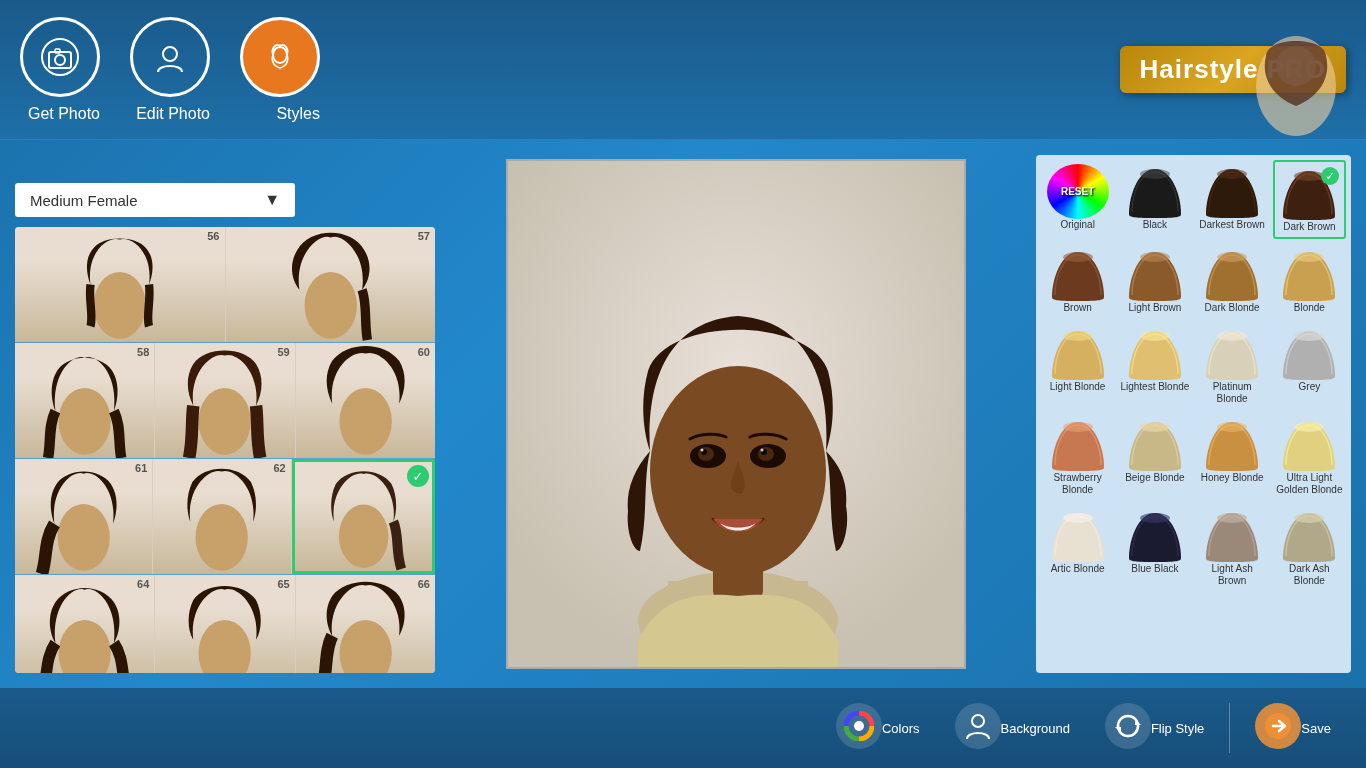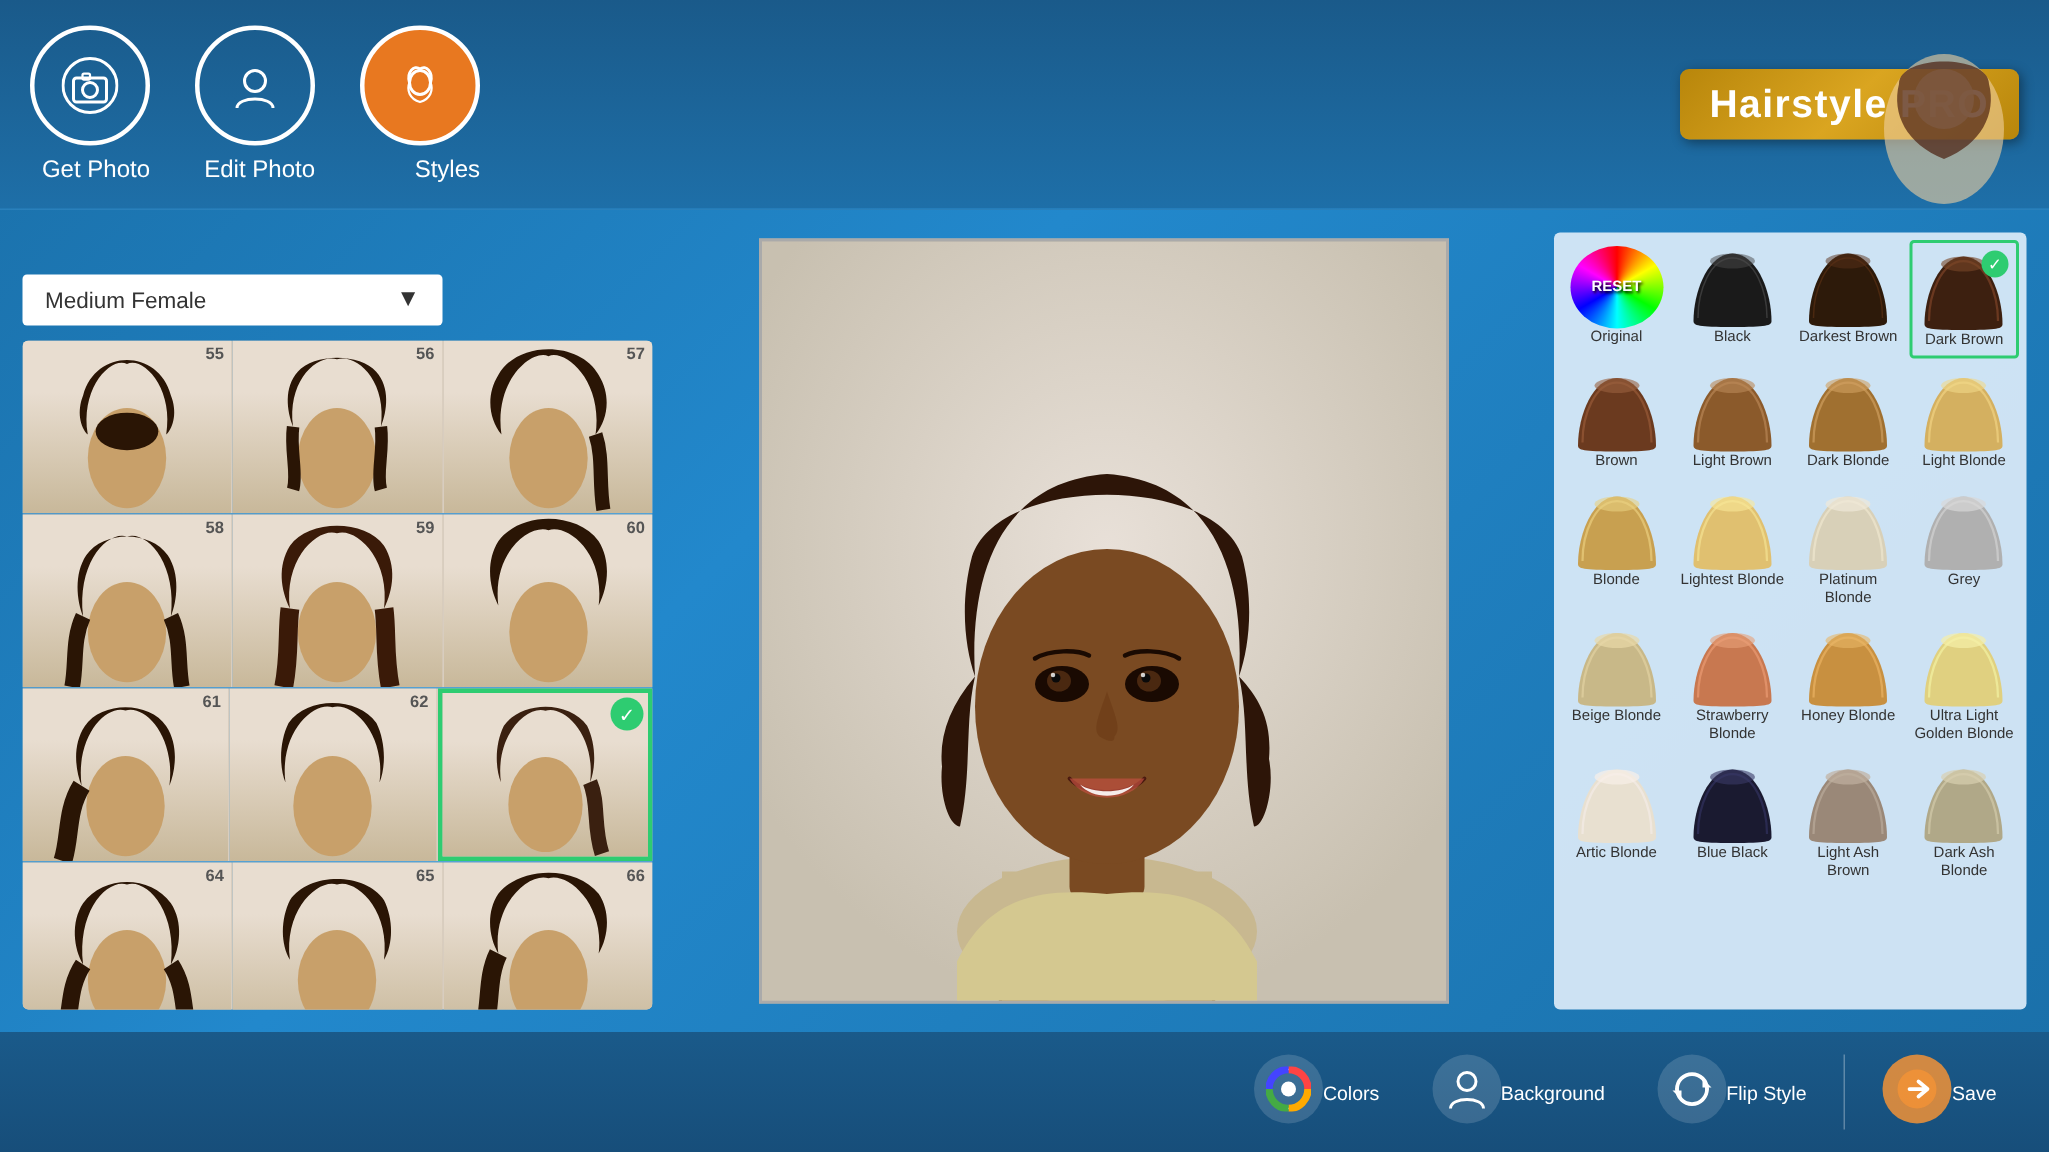--- a/index.html
+++ b/index.html
@@ -331,30 +331,20 @@
       <div class="style-dropdown">
         <span>Medium Female</span>
         <span style="font-size:16px;">▼</span>
       </div>
     </div>
 
     <div class="style-grid">
 
       <div class="style-row">
         <div class="style-cell">
-          <span class="style-number">55</span>
-          <div style="width:100%;height:100%;background:linear-gradient(180deg,#e8ddd0 30%,#c8b89a 100%);position:relative;">
-            <svg viewBox="0 0 100 110" width="100%" height="100%" style="position:absolute;bottom:0;">
-              <ellipse cx="50" cy="75" rx="25" ry="32" fill="#c8a06a"></ellipse>
-              <path d="M25 60 C20 30 40 10 50 15 C60 10 80 30 75 60 C80 55 82 45 78 35 C70 5 30 5 22 35 C18 45 20 55 25 60Z" fill="#2a1505"></path>
-              <ellipse cx="50" cy="58" rx="20" ry="12" fill="#2a1505"></ellipse>
-            </svg>
-          </div>
-        </div>
-        <div class="style-cell">
           <span class="style-number">56</span>
           <div style="width:100%;height:100%;background:linear-gradient(180deg,#e8ddd0 30%,#c8b89a 100%);position:relative;">
             <svg viewBox="0 0 100 110" width="100%" height="100%" style="position:absolute;bottom:0;">
               <ellipse cx="50" cy="75" rx="25" ry="32" fill="#c8a06a"></ellipse>
               <path d="M22 55 C18 25 38 8 50 12 C62 8 82 25 78 55 C82 45 84 30 75 20 C65 8 35 8 25 20 C16 30 18 45 22 55Z" fill="#2a1505"></path>
               <path d="M22 55 C20 70 25 85 22 95" stroke="#2a1505" stroke-width="8" fill="none"></path>
               <path d="M78 55 C80 70 75 85 78 95" stroke="#2a1505" stroke-width="8" fill="none"></path>
             </svg>
           </div>
         </div>
@@ -579,35 +569,35 @@
       <div class="color-cell">
         <svg class="swatch-svg" viewBox="0 0 62 55">
           <path d="M5 50 C5 30 15 5 31 5 C47 5 57 30 57 50 C57 53 54 54 31 54 C8 54 5 53 5 50Z" fill="#a07030"></path>
           <path d="M8 48 C8 30 16 8 31 8 C46 8 54 30 54 48" fill="none" stroke="#c09050" stroke-width="1.5"></path>
           <ellipse cx="31" cy="10" rx="15" ry="5" fill="#d0a060" opacity="0.6"></ellipse>
         </svg>
         <span class="color-label">Dark Blonde</span>
       </div>
       <div class="color-cell">
         <svg class="swatch-svg" viewBox="0 0 62 55">
+          <path d="M5 50 C5 30 15 5 31 5 C47 5 57 30 57 50 C57 53 54 54 31 54 C8 54 5 53 5 50Z" fill="#c8a050"></path>
+          <path d="M8 48 C8 30 16 8 31 8 C46 8 54 30 54 48" fill="none" stroke="#e0c070" stroke-width="1.5"></path>
+          <ellipse cx="31" cy="10" rx="15" ry="5" fill="#e8d080" opacity="0.6"></ellipse>
+        </svg>
+        <span class="color-label">Blonde</span>
+      </div>
+
+      <div class="color-cell">
+        <svg class="swatch-svg" viewBox="0 0 62 55">
           <path d="M5 50 C5 30 15 5 31 5 C47 5 57 30 57 50 C57 53 54 54 31 54 C8 54 5 53 5 50Z" fill="#d4b060"></path>
           <path d="M8 48 C8 30 16 8 31 8 C46 8 54 30 54 48" fill="none" stroke="#e8c878" stroke-width="1.5"></path>
           <ellipse cx="31" cy="10" rx="15" ry="5" fill="#f0d888" opacity="0.6"></ellipse>
         </svg>
         <span class="color-label">Light Blonde</span>
       </div>
-
-      <div class="color-cell">
-        <svg class="swatch-svg" viewBox="0 0 62 55">
-          <path d="M5 50 C5 30 15 5 31 5 C47 5 57 30 57 50 C57 53 54 54 31 54 C8 54 5 53 5 50Z" fill="#c8a050"></path>
-          <path d="M8 48 C8 30 16 8 31 8 C46 8 54 30 54 48" fill="none" stroke="#e0c070" stroke-width="1.5"></path>
-          <ellipse cx="31" cy="10" rx="15" ry="5" fill="#e8d080" opacity="0.6"></ellipse>
-        </svg>
-        <span class="color-label">Blonde</span>
-      </div>
       <div class="color-cell">
         <svg class="swatch-svg" viewBox="0 0 62 55">
           <path d="M5 50 C5 30 15 5 31 5 C47 5 57 30 57 50 C57 53 54 54 31 54 C8 54 5 53 5 50Z" fill="#e0c070"></path>
           <path d="M8 48 C8 30 16 8 31 8 C46 8 54 30 54 48" fill="none" stroke="#eed888" stroke-width="1.5"></path>
           <ellipse cx="31" cy="10" rx="15" ry="5" fill="#f8e898" opacity="0.6"></ellipse>
         </svg>
         <span class="color-label">Lightest Blonde</span>
       </div>
       <div class="color-cell">
         <svg class="swatch-svg" viewBox="0 0 62 55">
@@ -621,33 +611,33 @@
         <svg class="swatch-svg" viewBox="0 0 62 55">
           <path d="M5 50 C5 30 15 5 31 5 C47 5 57 30 57 50 C57 53 54 54 31 54 C8 54 5 53 5 50Z" fill="#b0b0b0"></path>
           <path d="M8 48 C8 30 16 8 31 8 C46 8 54 30 54 48" fill="none" stroke="#c8c8c8" stroke-width="1.5"></path>
           <ellipse cx="31" cy="10" rx="15" ry="5" fill="#d8d8d8" opacity="0.7"></ellipse>
         </svg>
         <span class="color-label">Grey</span>
       </div>
 
       <div class="color-cell">
         <svg class="swatch-svg" viewBox="0 0 62 55">
+          <path d="M5 50 C5 30 15 5 31 5 C47 5 57 30 57 50 C57 53 54 54 31 54 C8 54 5 53 5 50Z" fill="#c87850"></path>
+          <path d="M8 48 C8 30 16 8 31 8 C46 8 54 30 54 48" fill="none" stroke="#e09068" stroke-width="1.5"></path>
+          <ellipse cx="31" cy="10" rx="15" ry="5" fill="#e8a078" opacity="0.6"></ellipse>
+        </svg>
+        <span class="color-label">Strawberry Blonde</span>
+      </div>
+      <div class="color-cell">
+        <svg class="swatch-svg" viewBox="0 0 62 55">
           <path d="M5 50 C5 30 15 5 31 5 C47 5 57 30 57 50 C57 53 54 54 31 54 C8 54 5 53 5 50Z" fill="#c8b888"></path>
           <path d="M8 48 C8 30 16 8 31 8 C46 8 54 30 54 48" fill="none" stroke="#daca9a" stroke-width="1.5"></path>
           <ellipse cx="31" cy="10" rx="15" ry="5" fill="#e8d8a8" opacity="0.7"></ellipse>
         </svg>
         <span class="color-label">Beige Blonde</span>
-      </div>
-      <div class="color-cell">
-        <svg class="swatch-svg" viewBox="0 0 62 55">
-          <path d="M5 50 C5 30 15 5 31 5 C47 5 57 30 57 50 C57 53 54 54 31 54 C8 54 5 53 5 50Z" fill="#c87850"></path>
-          <path d="M8 48 C8 30 16 8 31 8 C46 8 54 30 54 48" fill="none" stroke="#e09068" stroke-width="1.5"></path>
-          <ellipse cx="31" cy="10" rx="15" ry="5" fill="#e8a078" opacity="0.6"></ellipse>
-        </svg>
-        <span class="color-label">Strawberry Blonde</span>
       </div>
       <div class="color-cell">
         <svg class="swatch-svg" viewBox="0 0 62 55">
           <path d="M5 50 C5 30 15 5 31 5 C47 5 57 30 57 50 C57 53 54 54 31 54 C8 54 5 53 5 50Z" fill="#c89040"></path>
           <path d="M8 48 C8 30 16 8 31 8 C46 8 54 30 54 48" fill="none" stroke="#e0a858" stroke-width="1.5"></path>
           <ellipse cx="31" cy="10" rx="15" ry="5" fill="#e8b868" opacity="0.6"></ellipse>
         </svg>
         <span class="color-label">Honey Blonde</span>
       </div>
       <div class="color-cell">

